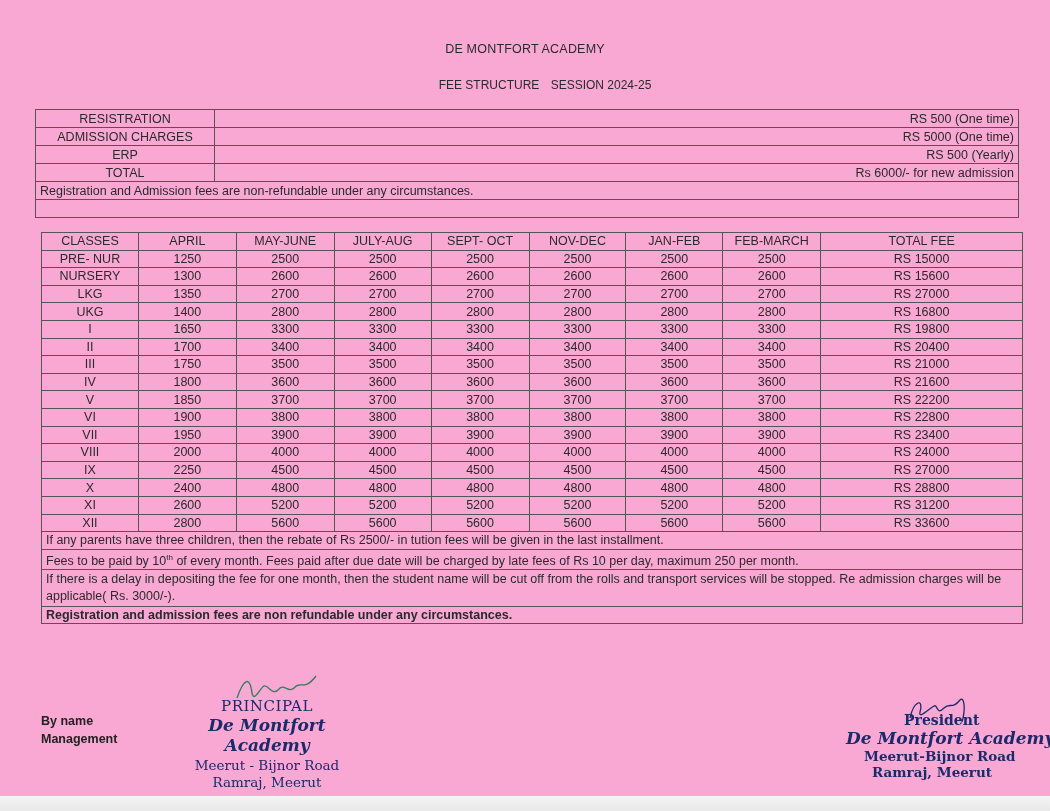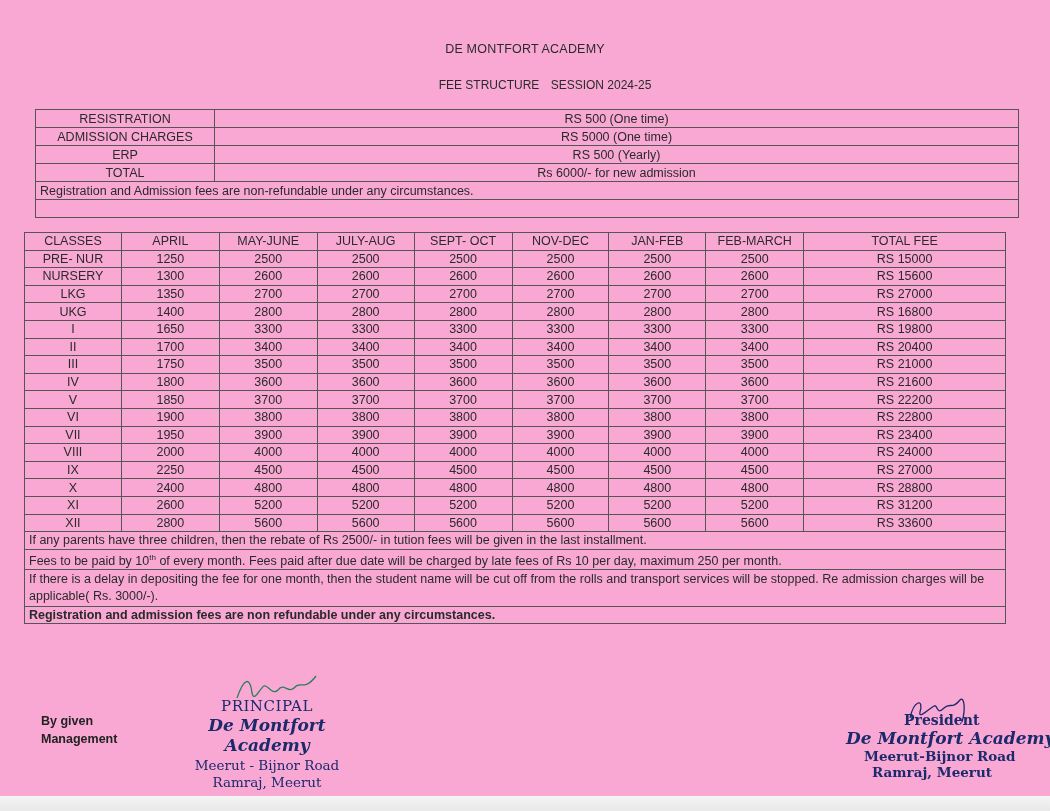--- a/index.html
+++ b/index.html
@@ -7,25 +7,25 @@
   .page { position:absolute; left:0; top:0; width:1050px; height:811px; background:#f9a8d4; }
   .title { position:absolute; top:42px; left:0; width:1050px; text-align:center; font-size:12.5px; letter-spacing:0.2px; color:#2a2a2a; }
   .subtitle { position:absolute; top:78px; left:0; width:1050px; text-align:center; font-size:12px; color:#2a2a2a;padding-left:20px; }
   .subtitle span { margin:0 4px; }
 
   table { border-collapse:collapse; font-size:12.5px; color:#2a2a2a; }
   td, th { border:1px solid #555; padding:0 4px; height:17px; font-weight:normal; }
 
   .reg-table { position:absolute; left:35px; top:109px; width:984px; }
   .reg-table td.lbl { width:170px; text-align:center;margin-top:38px; }
-  .reg-table td.val { text-align:center; }
+  .reg-table td.val { text-align:right; }
   .reg-table td.full { text-align:left; }
   .reg-table tr.blank td { height:17px; }
 
-  .fee-table { position:absolute; left:24px; top:232px; width:982px; }
+  .fee-table { position:absolute; left:41px; top:232px; width:982px; }
   .fee-table td, .fee-table th { text-align:center; height:16.6px; line-height:16px; }
   .fee-table th { font-weight:normal; }
   .fee-table td.note { text-align:left;margin-left:12px; }
   .fee-table td.note.bold { font-weight:bold; }
   .fee-table td.note.wrap { line-height:17px; height:auto; padding-top:1px; padding-bottom:1px; }
 
   .byorder { position:absolute; left:41px; top:712px; font-size:12.5px; font-weight:bold; line-height:18px; color:#222; }
   .principal { position:absolute; left:172px; top:697px; width:190px; text-align:center; font-family:"DejaVu Serif", serif; color:#1b2a6b; }
   .principal .p1 { font-size:15px; letter-spacing:0.5px; }
   .principal .p2 { font-size:17px; font-style:italic; font-weight:bold; margin-top:0; }
@@ -292,21 +292,21 @@
       <tr>
           <td class="note wrap" colspan="9">If there is a delay in depositing the fee for one month, then the student name will be cut off from the rolls and transport services will be stopped. Re admission charges will be applicable( Rs. 3000/-).</td>
         </tr>
       <tr>
           <td class="note bold" colspan="9">Registration and admission fees are non refundable under any circumstances.</td>
         </tr>
     </tbody>
   </table>
 
   <div class="byorder">
-    <div>By given</div>
+    <div>By name</div>
     <div>Management</div>
   </div>
 
   <svg class="sig1" viewBox="0 0 90 40">
     <path d="M5 30 C12 10, 18 8, 20 25 C22 35, 28 20, 32 18 C36 16, 40 28, 46 22 C52 14, 56 26, 62 20 C68 12, 72 24, 84 8" fill="none" stroke="#2e7d5b" stroke-width="1.3"></path>
   </svg>
 
   <div class="principal">
     <div class="p1">PRINCIPAL</div>
     <div class="p2">De Montfort Academy</div>

